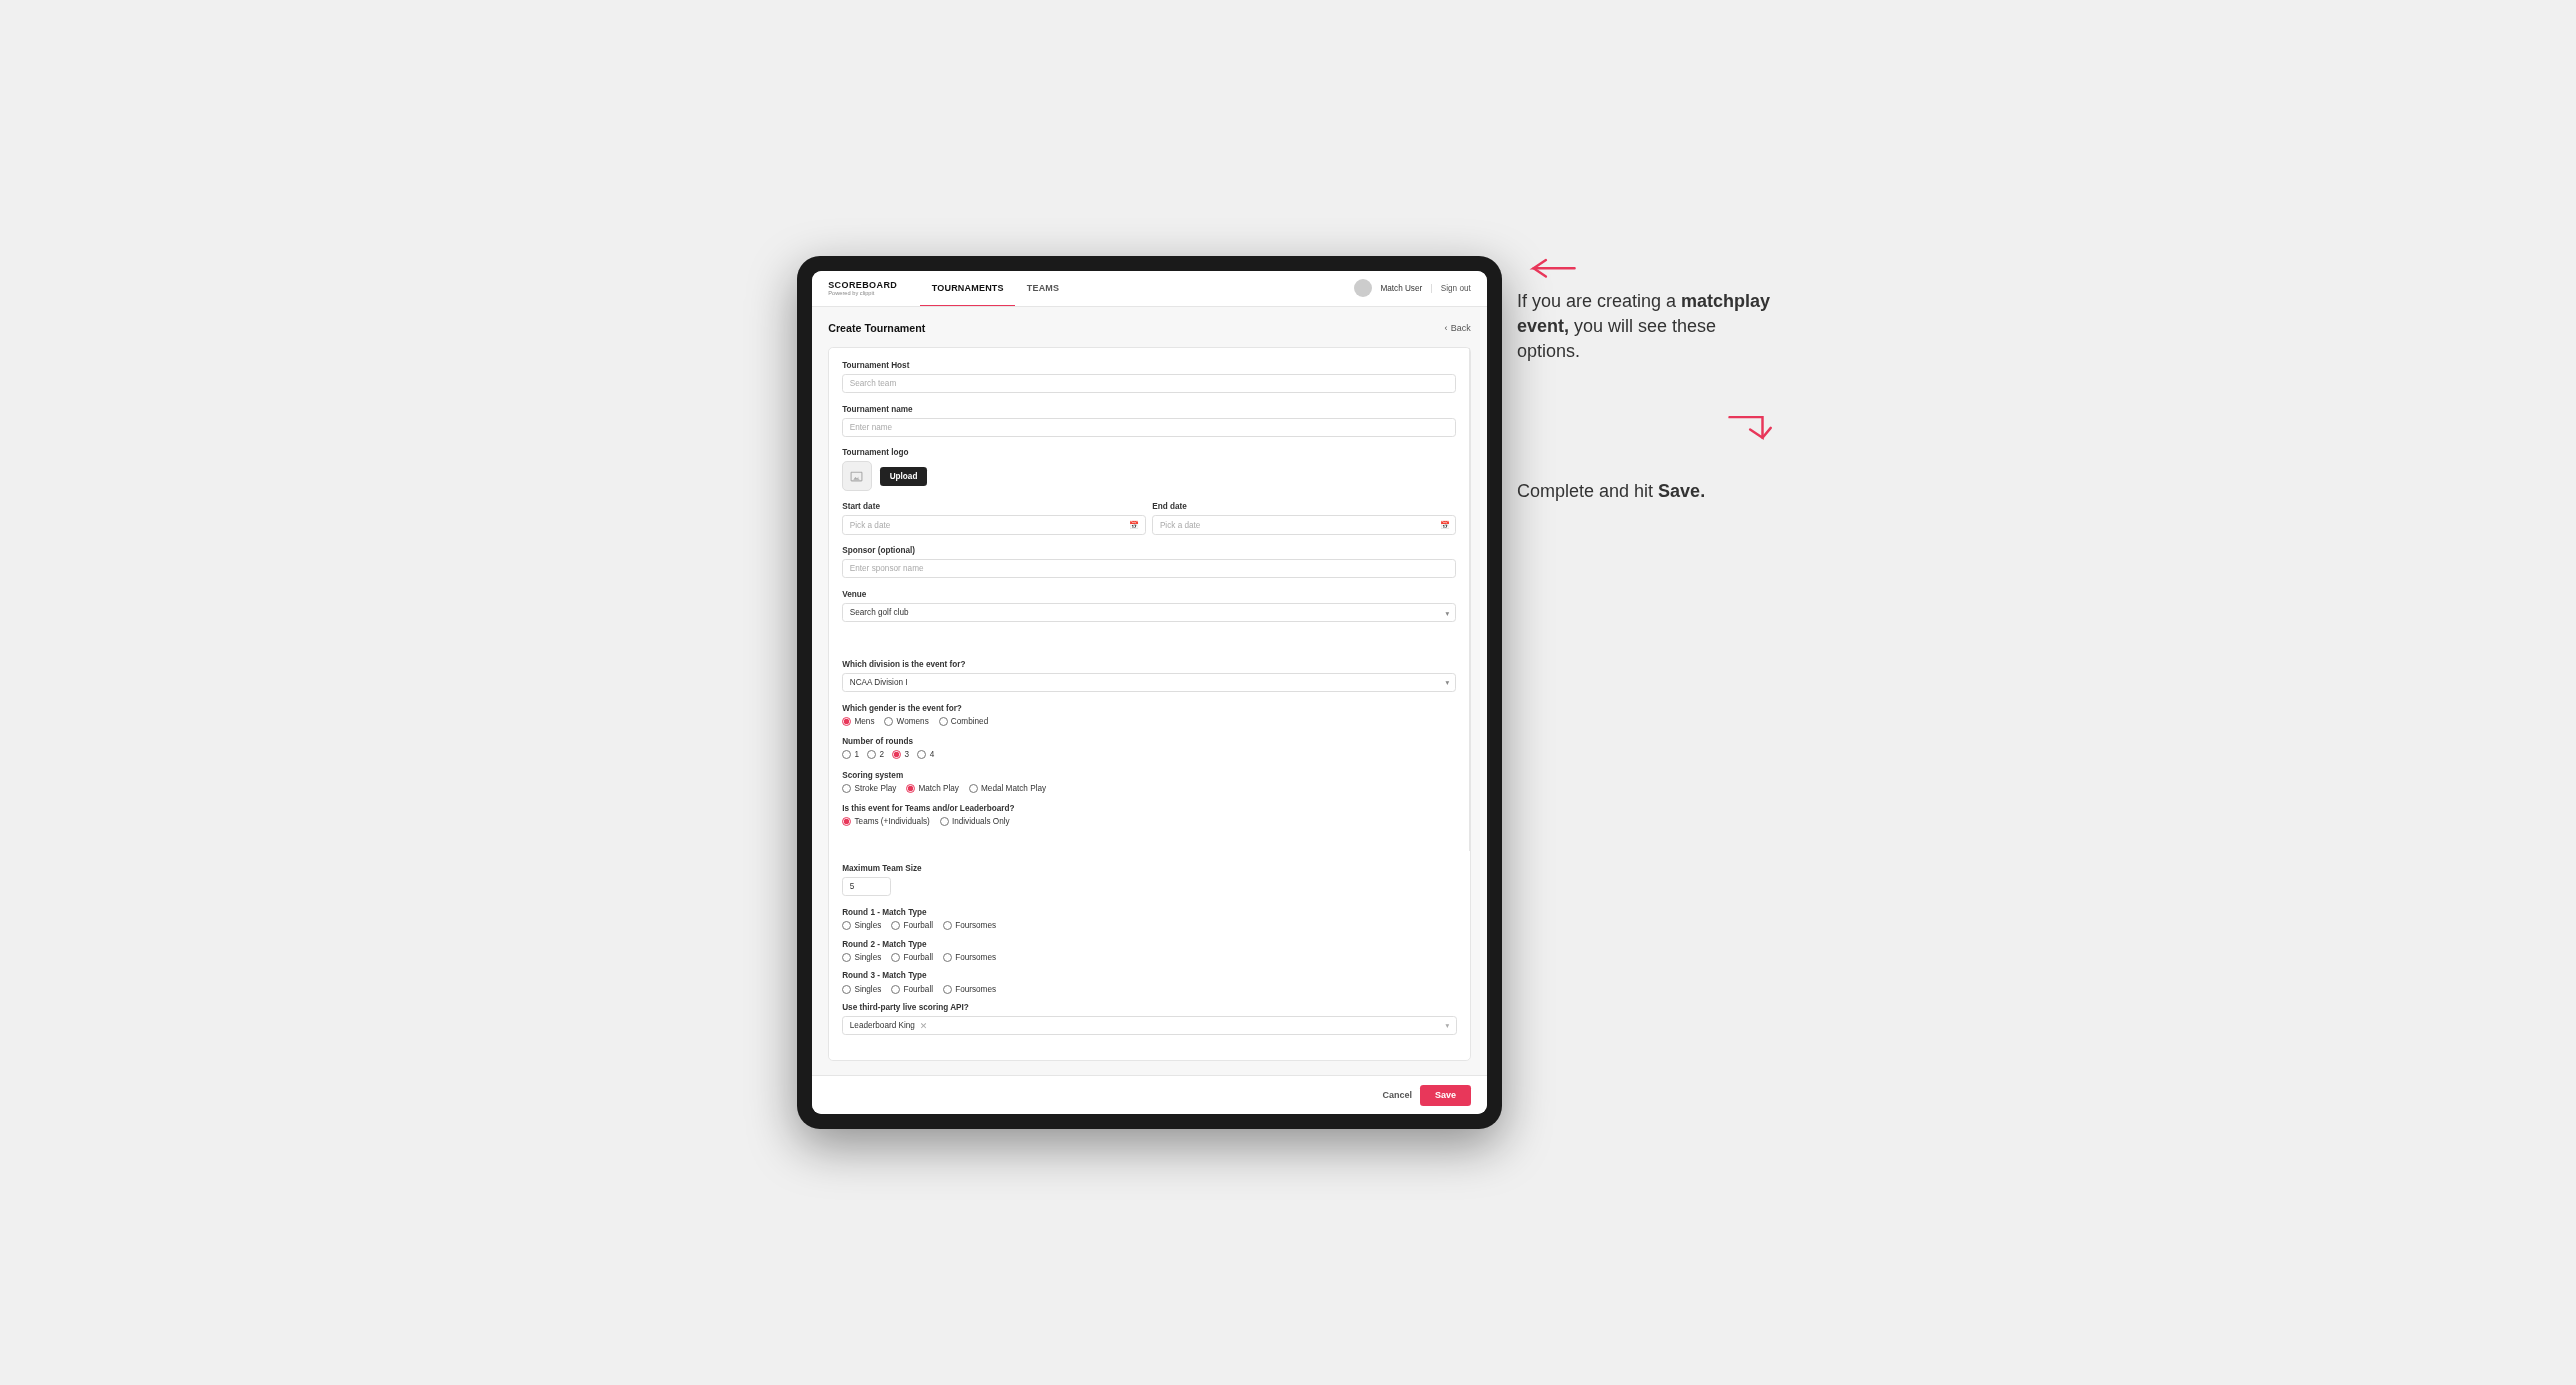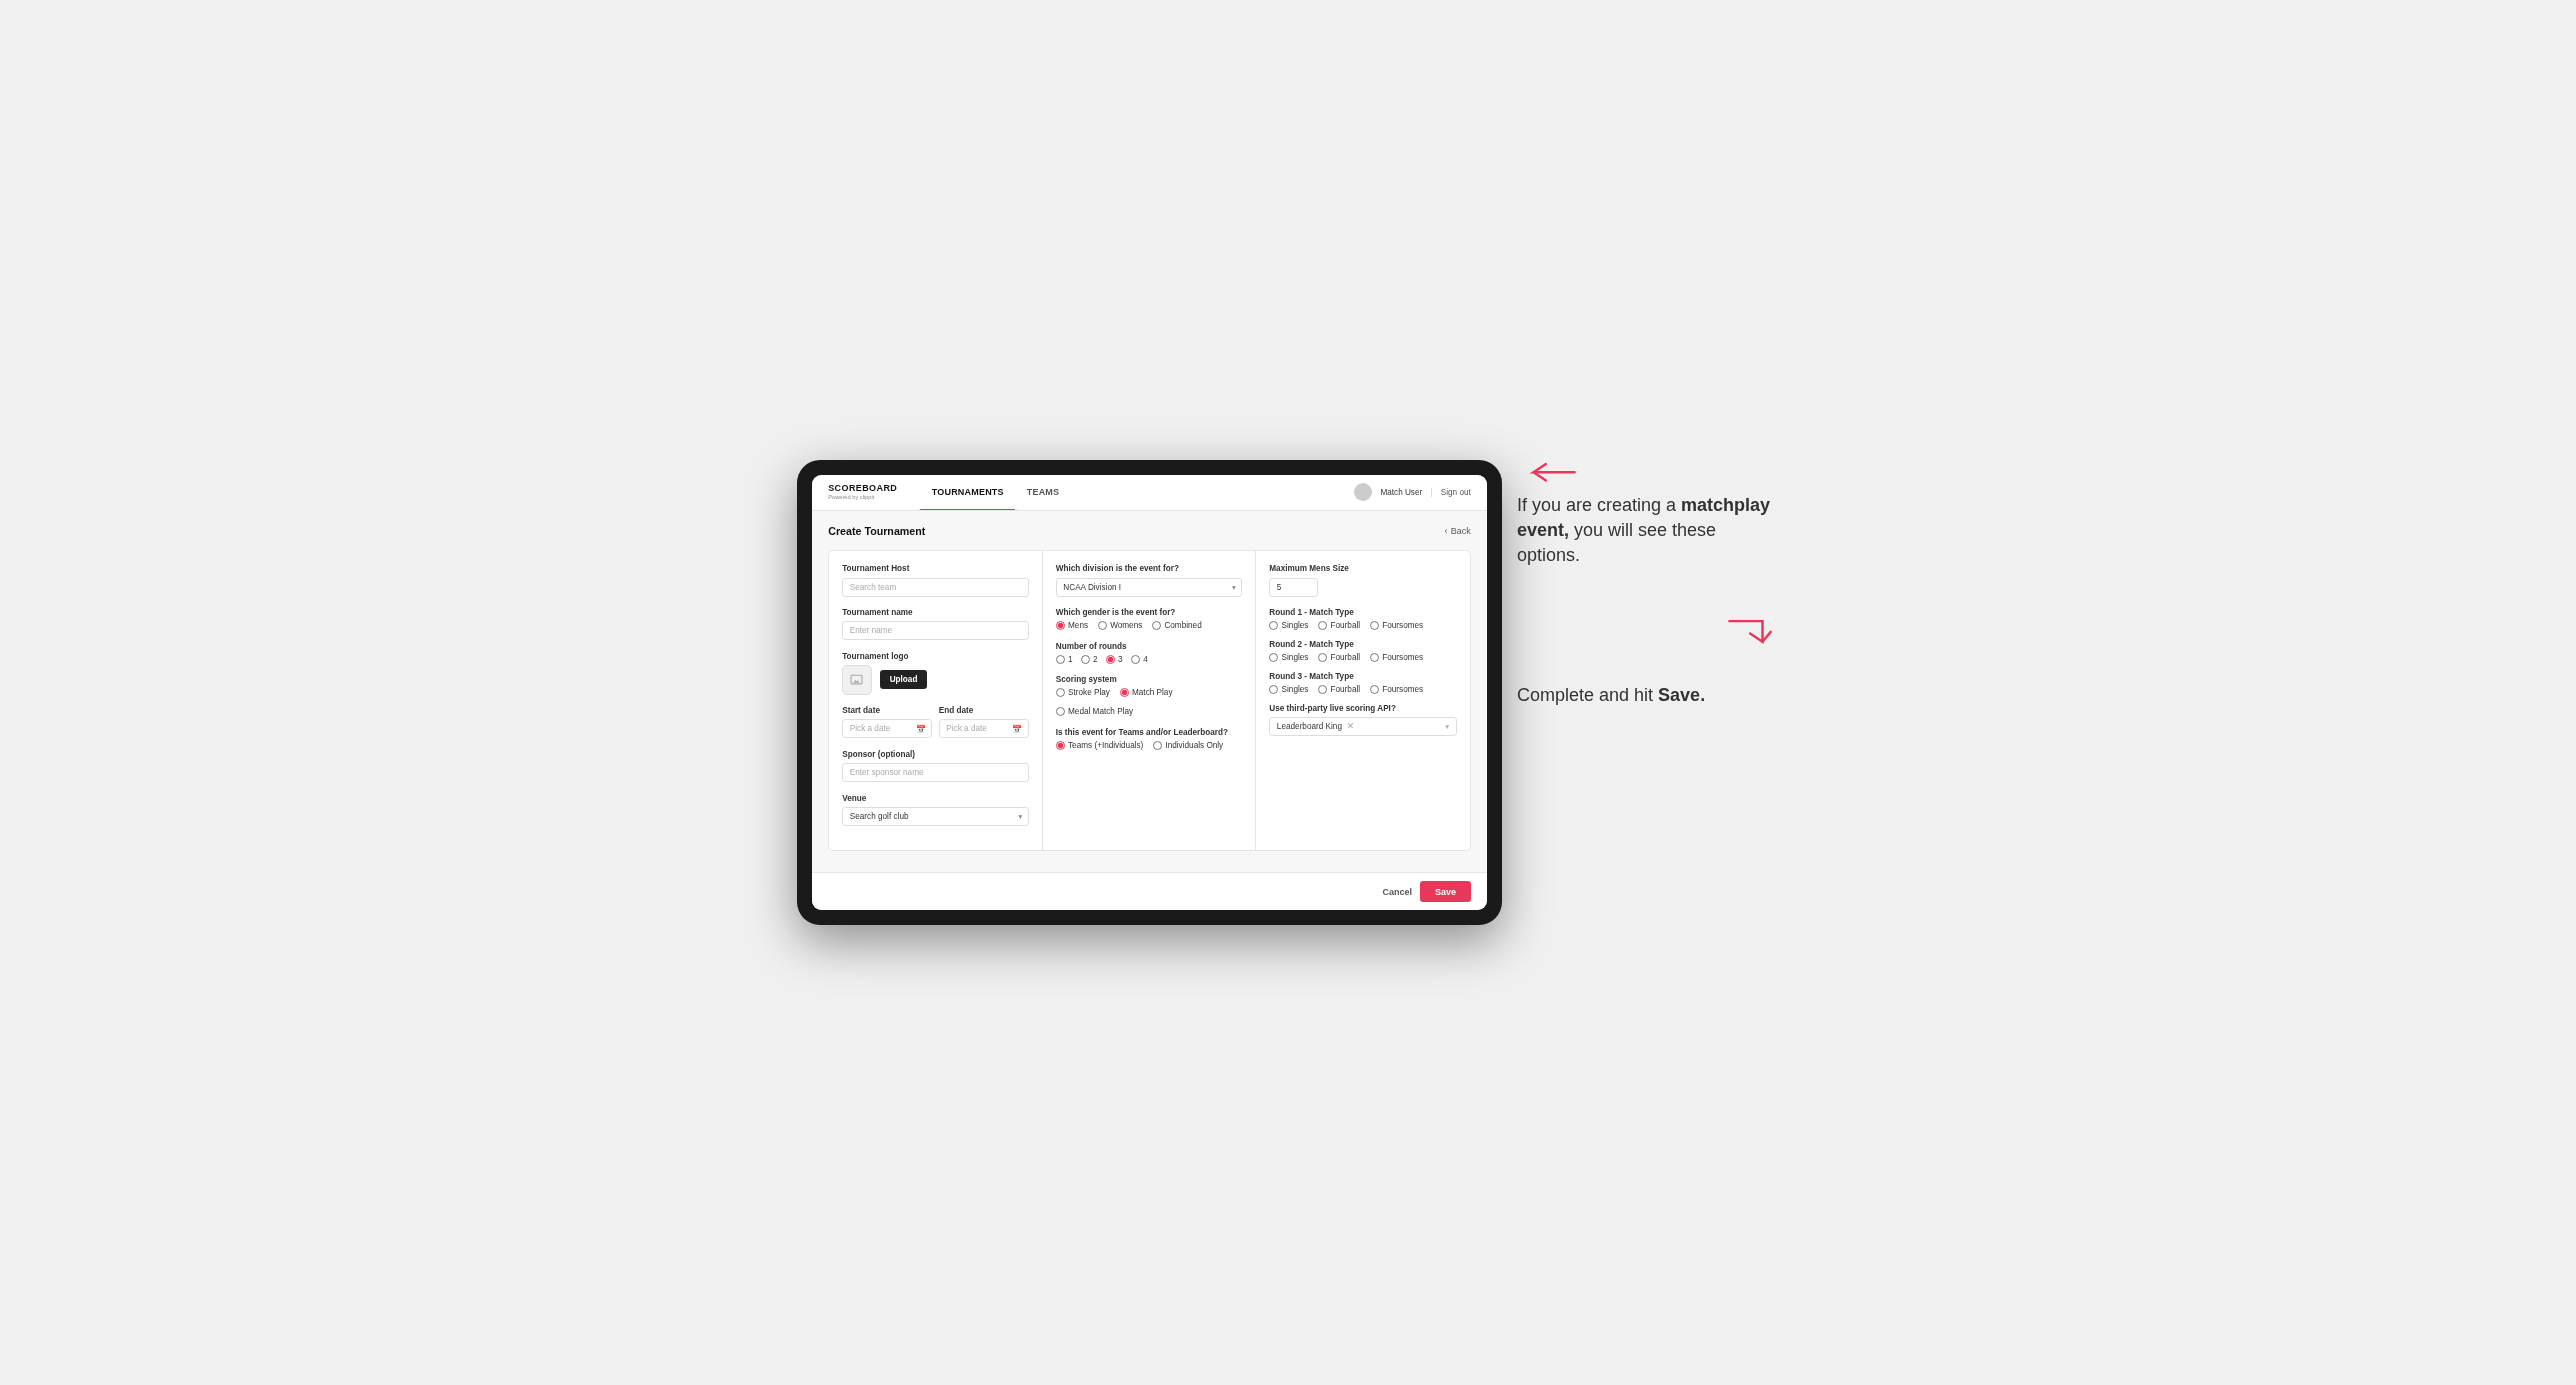--- a/index.html
+++ b/index.html
@@ -145,21 +145,21 @@
       font-size: 9px;
       color: #555;
       cursor: pointer;
       display: flex;
       align-items: center;
       gap: 3.3px;
     }
 
     .form-grid {
       display: grid;
-      grid-template-columns: 1fr 1fr 1fr;
+      grid-template-columns: 1fr;
       gap: 0;
       background: #fff;
       border-radius: 4.9px;
       border: 0.8px solid #e5e5e5;
     }
 
     .form-col {
       padding: 13px;
       border-right: 0.8px solid #e5e5e5;
     }
@@ -605,21 +605,21 @@
                   <span class="radio-label">Individuals Only</span>
                 </label>
               </div>
             </div>
 
           </div>
 
           <div class="form-col">
 
             <div class="form-section">
-              <label class="form-label">Maximum Mens Size</label>
+              <label class="form-label">Maximum Team Size</label>
               <input class="form-input" type="number" value="5" style="width: 49px;">
             </div>
 
             <div class="match-type-section">
               <label class="match-type-label">Round 1 - Match Type</label>
               <div class="match-type-options radio-group">
                 <label class="radio-option">
                   <input type="radio" name="round1" value="singles" style="">
                   <span class="radio-label">Singles</span>
                 </label>

